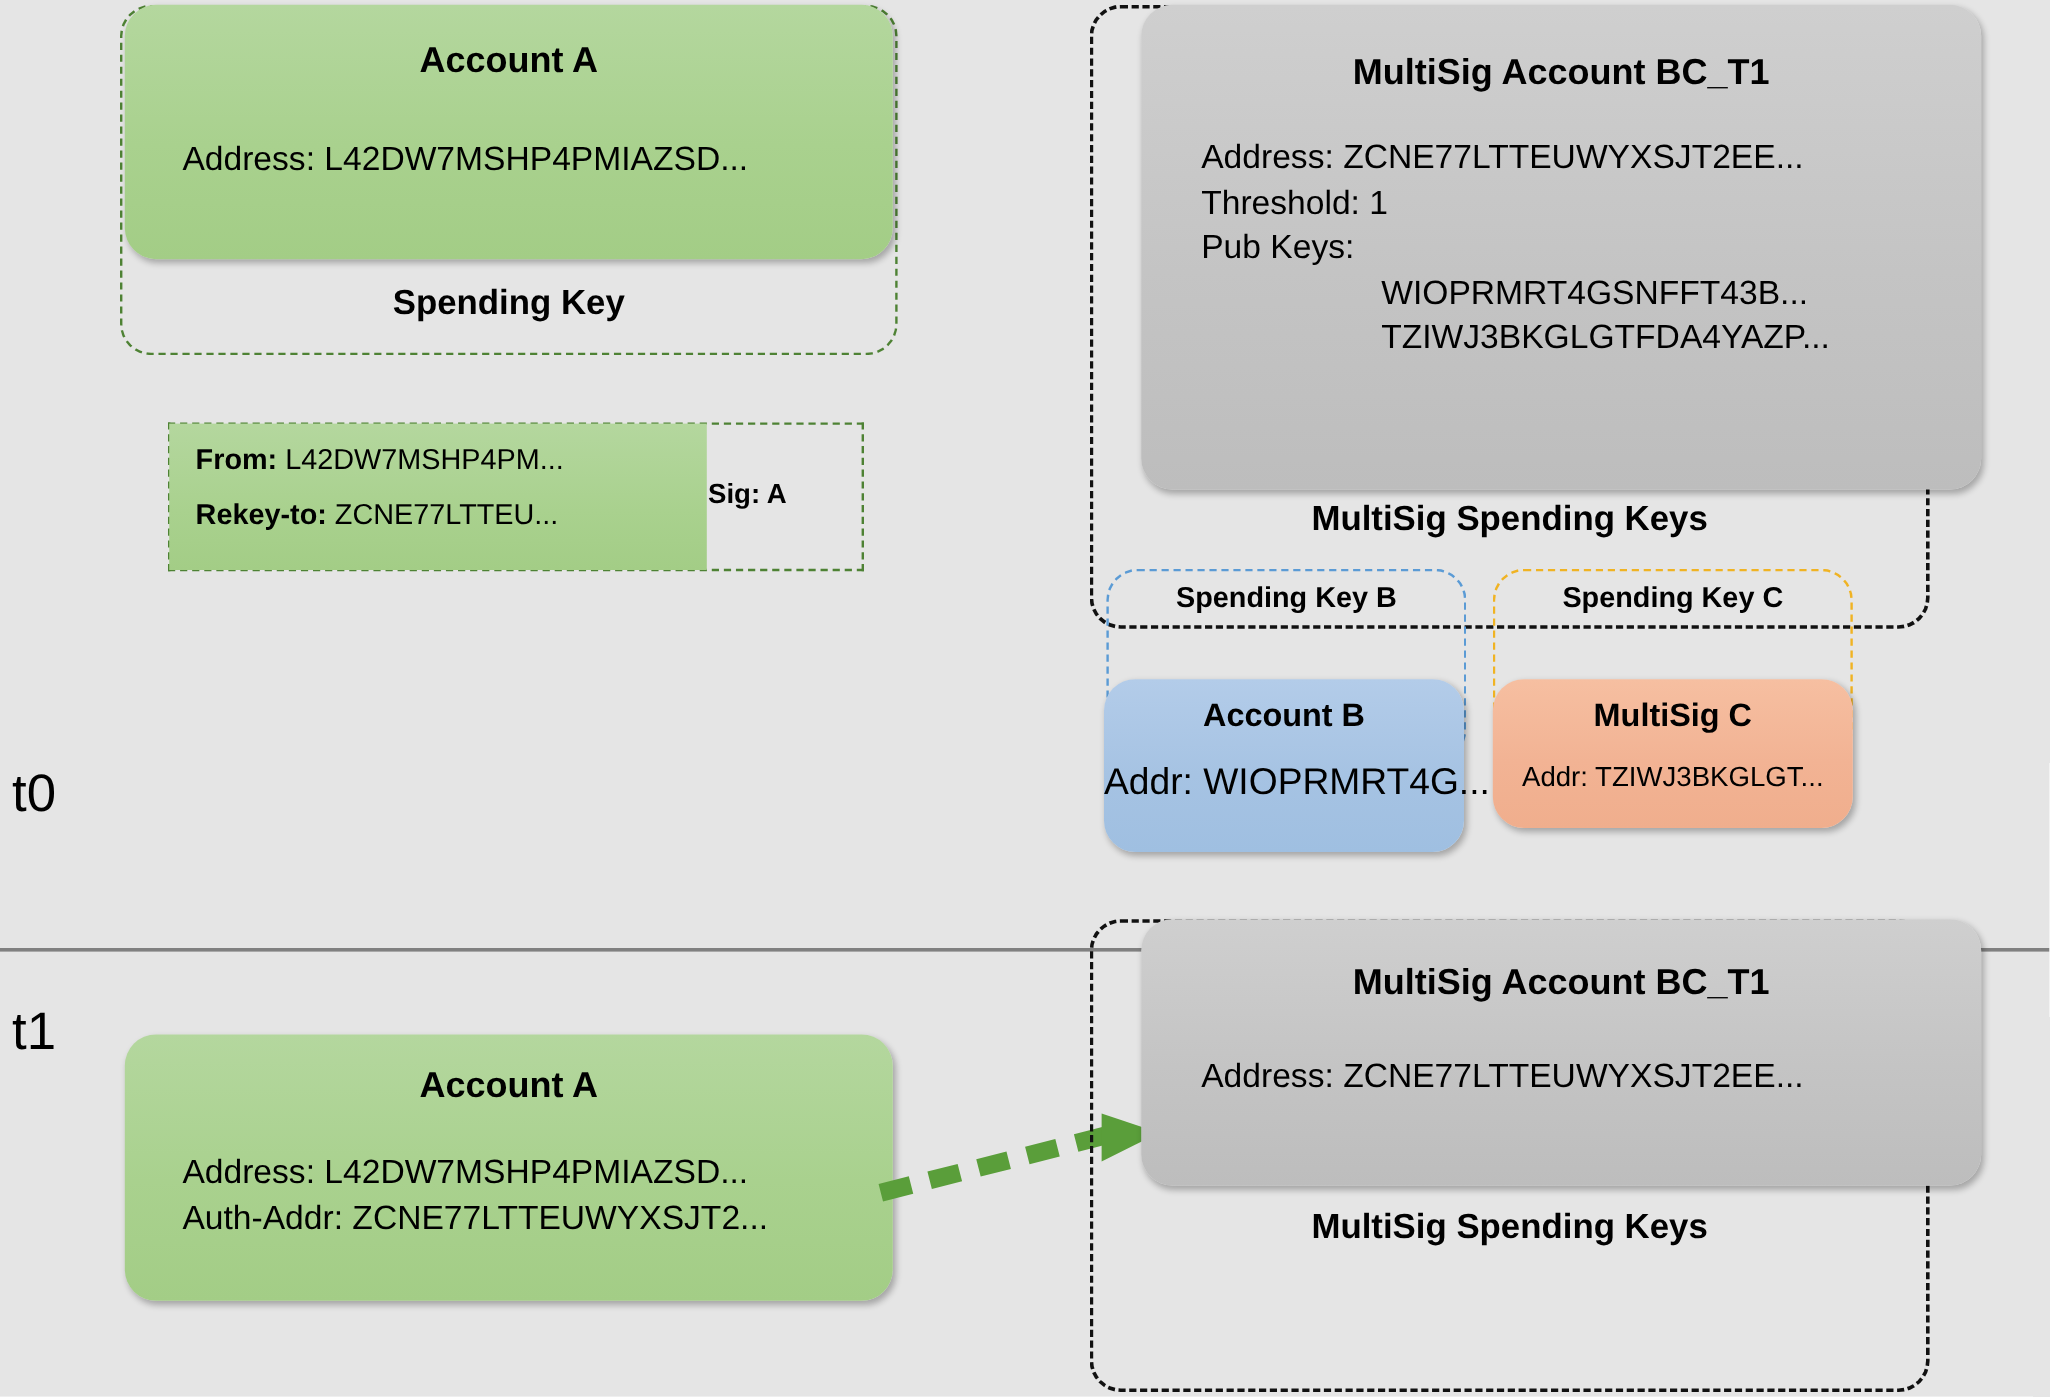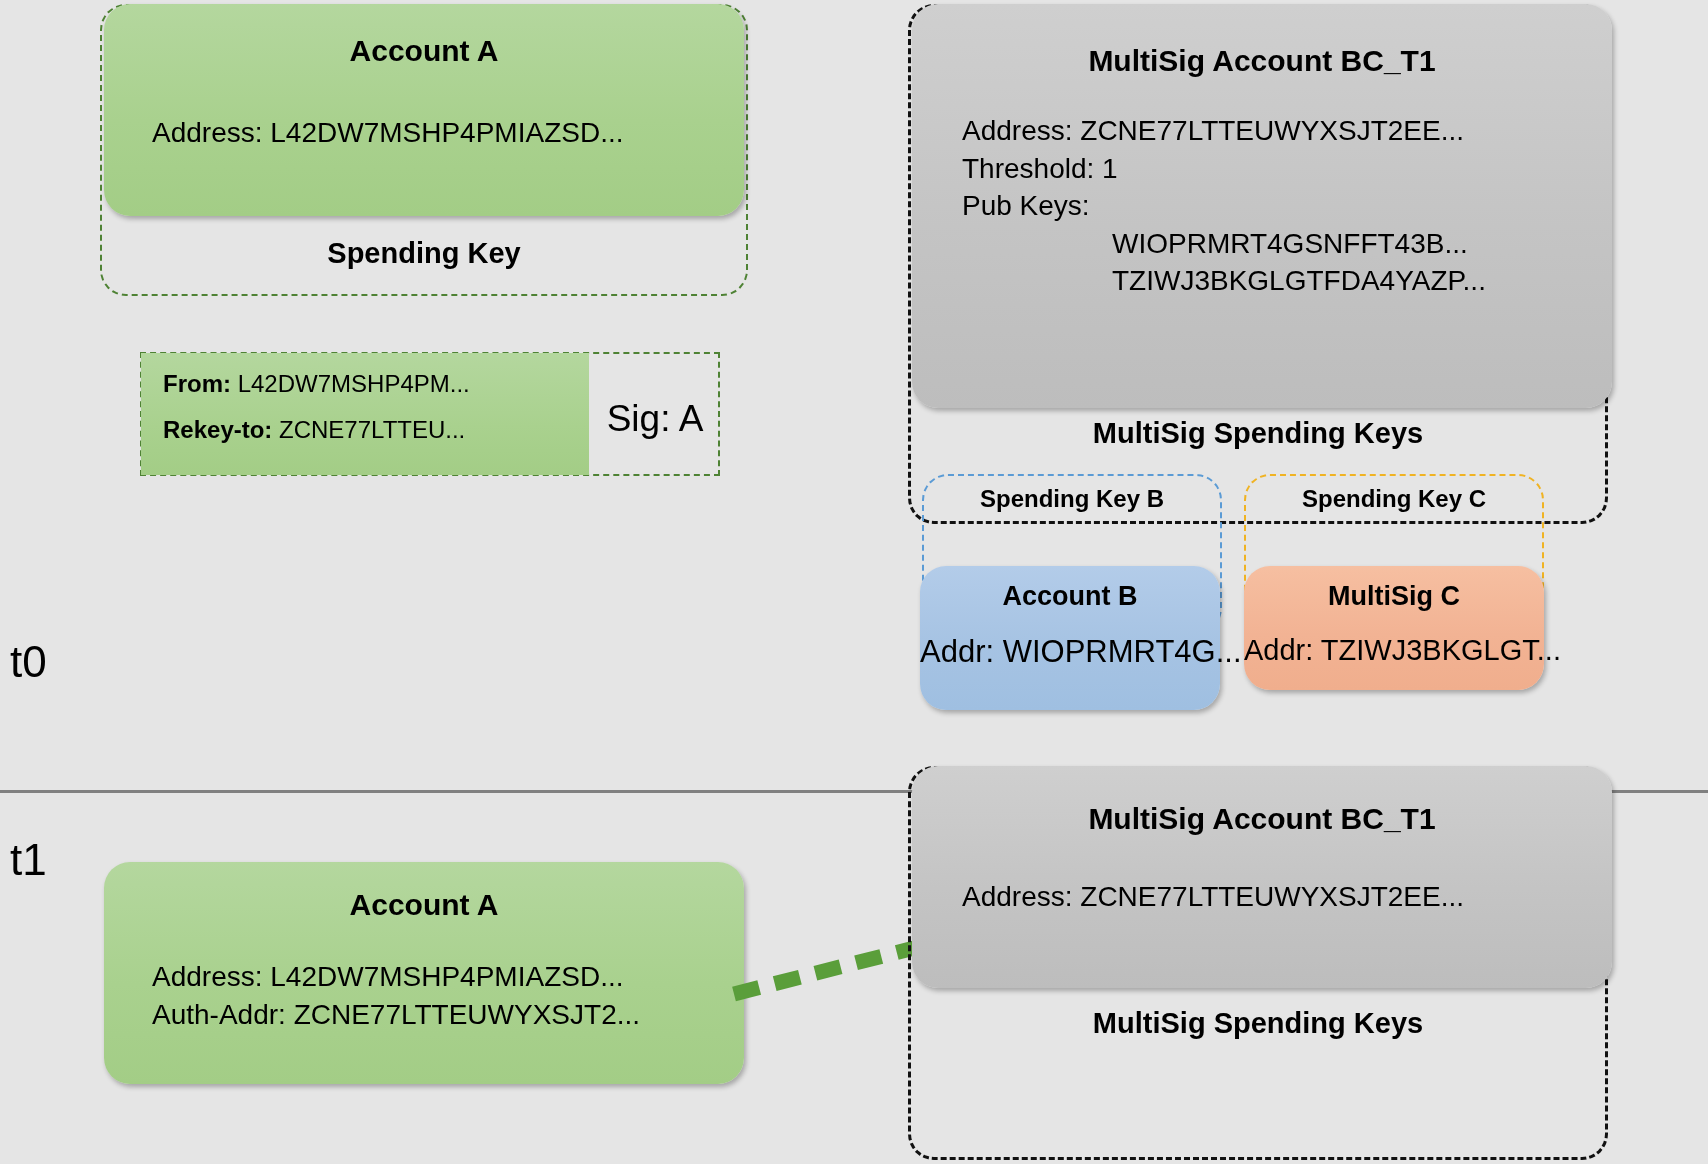--- a/index.html
+++ b/index.html
@@ -38,20 +38,21 @@
   
   .card {
     border-radius: 26px;
     box-shadow: 2px 3px 5px rgba(0,0,0,0.28);
   }
   .card-green {
     background: linear-gradient(180deg, #b4d79e 0%, #a9d18e 55%, #a3cd86 100%);
   }
   .card-grey {
     background: linear-gradient(180deg, #cfcfcf 0%, #c4c4c4 55%, #bdbdbd 100%);
+    margin-left: 39px;
   }
   .card-blue {
     background: linear-gradient(180deg, #b3cce9 0%, #a6c3e3 55%, #9fbfe1 100%);
   }
   .card-orange {
     background: linear-gradient(180deg, #f6bfa1 0%, #f2b394 55%, #f0ae8d 100%);
   }
 
   .card-title {
     text-align: center;
@@ -94,23 +95,22 @@
   .tx-fill {
     background: linear-gradient(180deg, #b4d79e 0%, #a9d18e 60%, #a3cd86 100%);
   }
   .tx-line {
     font-size: 24px;
     line-height: 1.28;
     white-space: nowrap;
   }
   .tx-key { font-weight: bold; }
   .sig-label {
-    font-size: 37px;
-    font-weight: normal;
-    text-align: center;
+    font-size: 23px;
+    font-weight: bold;
     white-space: nowrap;
   }
 
   
   .arrow-svg { overflow: visible; }
 </style>
 </head>
 <body>
 
 <div id="canvas">
@@ -156,21 +156,21 @@
   <div class="abs dashed-caption sm" style="left:922px; top:486px; width:300px;">Spending Key B</div>
   <div class="abs card card-blue" style="left:920px; top:566px; width:300px; height:144px;">
     <div class="abs card-title small" style="left:0; top:16px; width:300px;">Account B</div>
     <div class="abs" style="left:0; top:68px; width:300px; text-align:center; font-size:31px; white-space:nowrap;">Addr: WIOPRMRT4G...</div>
   </div>
 
   <div class="abs dashed dashed-yellow" style="left:1244px; top:474px; width:300px; height:160px;"></div>
   <div class="abs dashed-caption sm" style="left:1244px; top:486px; width:300px;">Spending Key C</div>
   <div class="abs card card-orange" style="left:1244px; top:566px; width:300px; height:124px;">
     <div class="abs card-title small" style="left:0; top:16px; width:300px;">MultiSig C</div>
-    <div class="abs" style="left:0; top:68px; width:300px; text-align:center; font-size:29px; white-space:nowrap;">Addr: TZIWJ3BKGLGT...</div>
+    <div class="abs" style="left:0; top:68px; width:300px; text-align:center; font-size:23px; white-space:nowrap;">Addr: TZIWJ3BKGLGT...</div>
   </div>
 
   <div class="abs time-label" style="left:10px; top:640px;">t0</div>
 
   <div class="abs divider" style="left:0; top:790px; width:1708px;"></div>
 
   <div class="abs time-label" style="left:10px; top:838px;">t1</div>
 
   <div class="abs card card-green" style="left:104px; top:862px; width:640px; height:222px;">
     <div class="abs card-title" style="left:0; top:26px; width:640px;">Account A</div>

